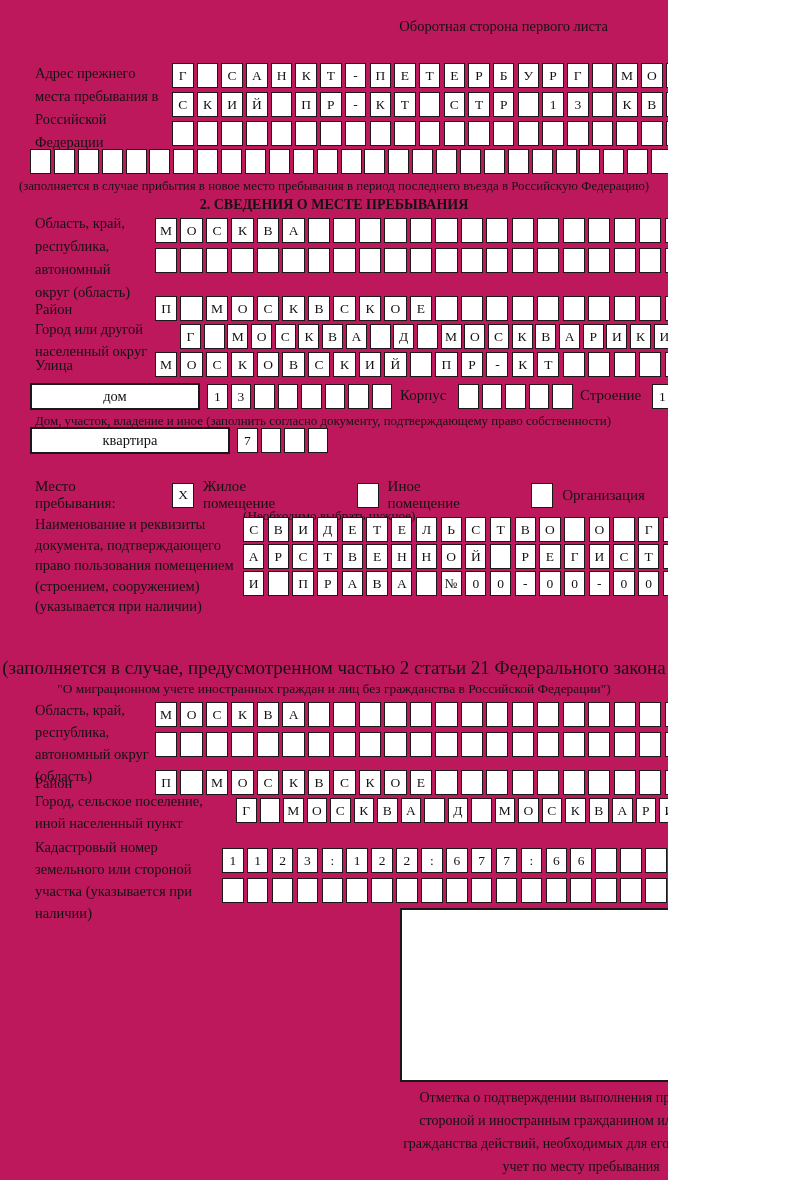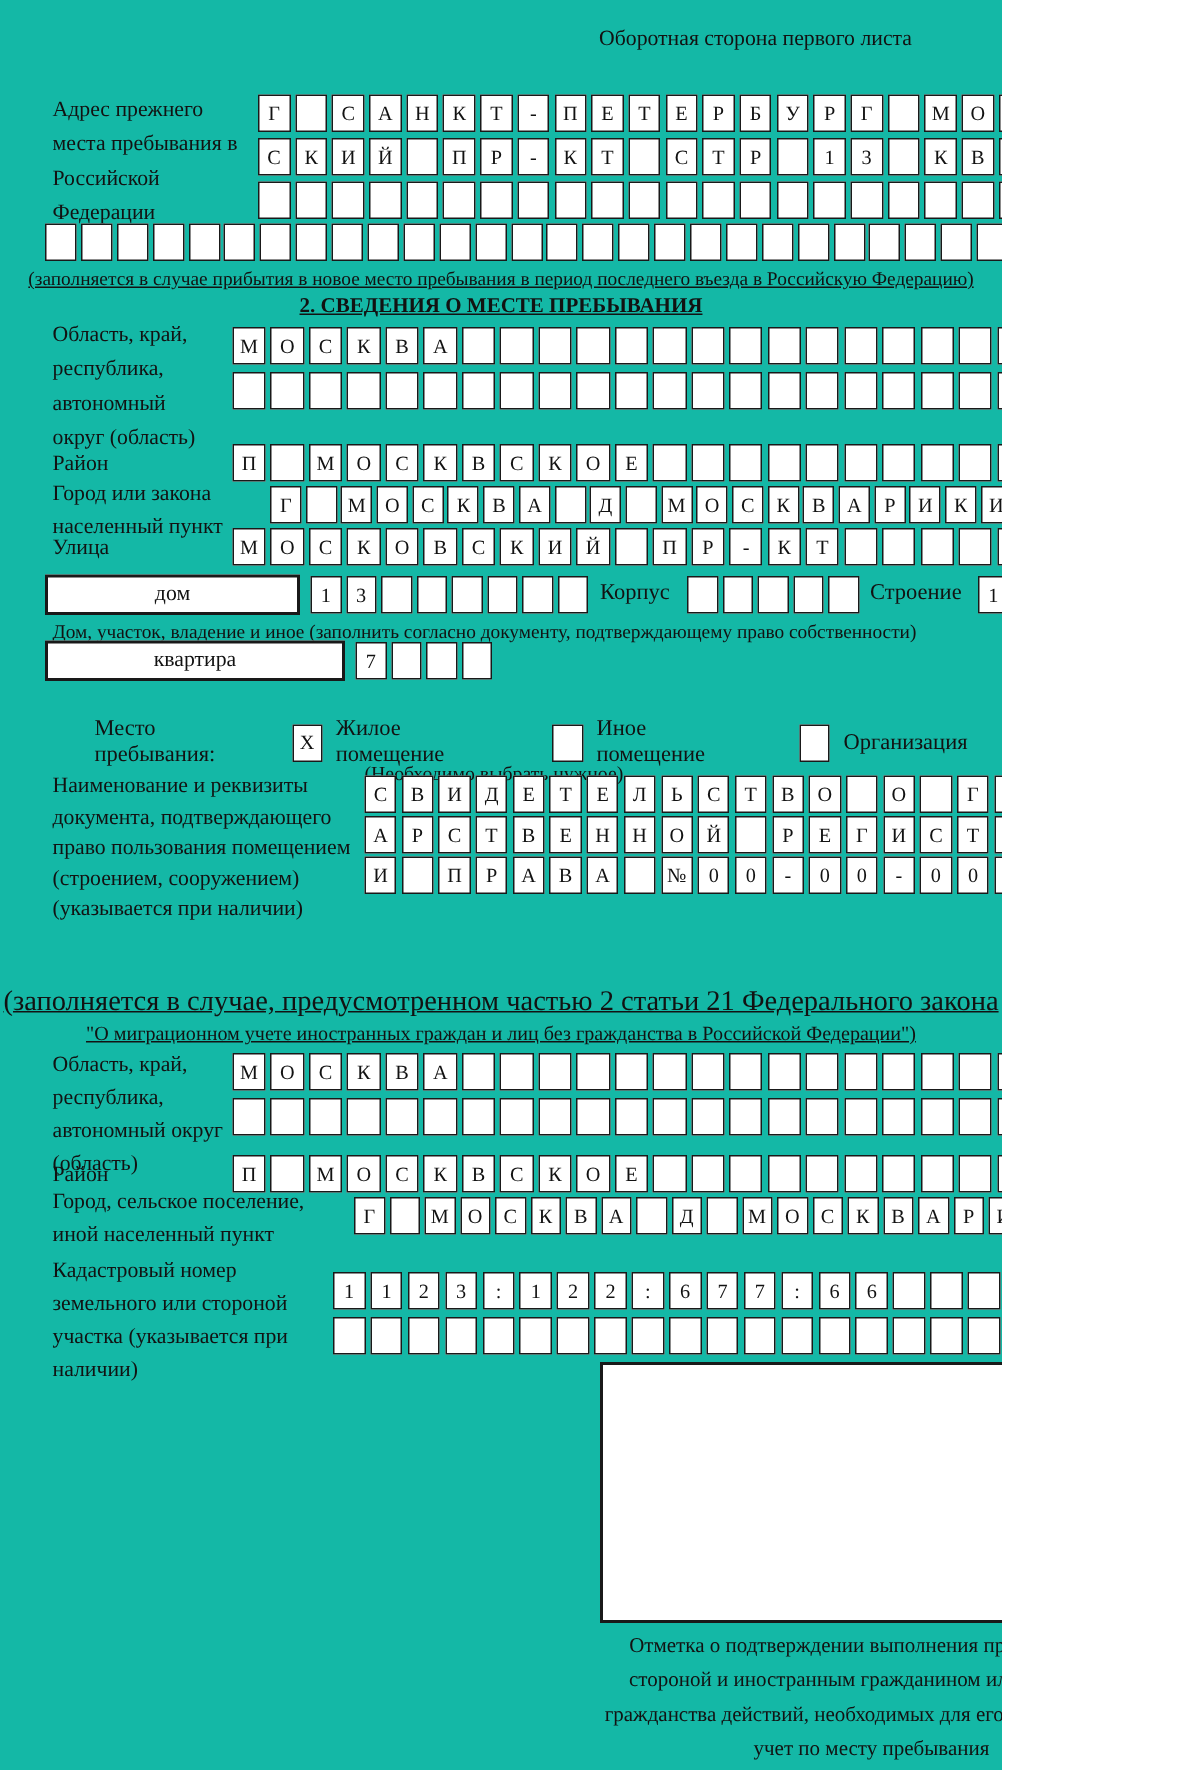--- a/index.html
+++ b/index.html
@@ -1,30 +1,30 @@
 <!DOCTYPE html>
 <html><head>
 <meta charset="utf-8">
 <style>
   html,body{margin:0;padding:0;background:#fff;}
-  .page{position:relative;width:668px;height:1180px;background:#14b8a6;overflow:hidden;
+  .page{position:relative;width:668px;height:1180px;background:#be185d;overflow:hidden;
         font-family:"Liberation Serif","DejaVu Serif",serif;color:#121212;}
   .abs{position:absolute;}
   .lbl{position:absolute;font-size:14.5px;line-height:23px;}
   .note{position:absolute;font-size:12.9px;line-height:17px;}
-  .center{left:0;right:0;text-align:center;text-decoration:underline;}
+  .center{left:0;right:0;text-align:center;}
   .heading{position:absolute;font-weight:bold;font-size:14px;}
   .cellrow{position:absolute;display:flex;gap:var(--g,3.2px);}
   .cell{box-sizing:border-box;flex:0 0 var(--cw,21.5px);height:25px;border:1.6px solid #191919;
         display:flex;align-items:center;justify-content:center;font-size:13.5px;line-height:1;
         background:#fff;}
   .widebox{position:absolute;box-sizing:border-box;border:2px solid #191919;height:27px;
         display:flex;align-items:center;justify-content:center;font-size:14.5px;background:#fff;}
   .inline-lbl{position:absolute;font-size:15px;}
-  .optrow{position:absolute;display:flex;align-items:center;font-size:15px;margin-left:28px;}
+  .optrow{position:absolute;display:flex;align-items:center;font-size:15px;}
   .optbox{box-sizing:border-box;width:22px;height:25px;border:1.7px solid #191919;margin-left:13px;
         display:flex;align-items:center;justify-content:center;font-size:13.5px;background:#fff;}
   .optlabel{margin-left:9px;margin-right:23px;}
   .stampbox{position:absolute;box-sizing:border-box;border:2px solid #191919;background:#fff;}
 </style>
 </head>
 <body>
 
 <div class="page">
 
@@ -221,21 +221,21 @@
       <span class="cell"></span>
       <span class="cell"></span>
       <span class="cell"></span>
       <span class="cell"></span>
       <span class="cell"></span>
       <span class="cell"></span>
       <span class="cell"></span>
       <span class="cell"></span>
     </div>
 
-  <div class="lbl" style="left:35px;top:318px;width:140px;line-height:22px;">Город или закона населенный пункт</div>
+  <div class="lbl" style="left:35px;top:318px;width:140px;line-height:22px;">Город или другой населенный округ</div>
   <div class="cellrow" style="left:180px;top:324px;--cw:21px;--g:2.7px">
       <span class="cell">Г</span>
       <span class="cell"></span>
       <span class="cell">М</span>
       <span class="cell">О</span>
       <span class="cell">С</span>
       <span class="cell">К</span>
       <span class="cell">В</span>
       <span class="cell">А</span>
       <span class="cell"></span>

